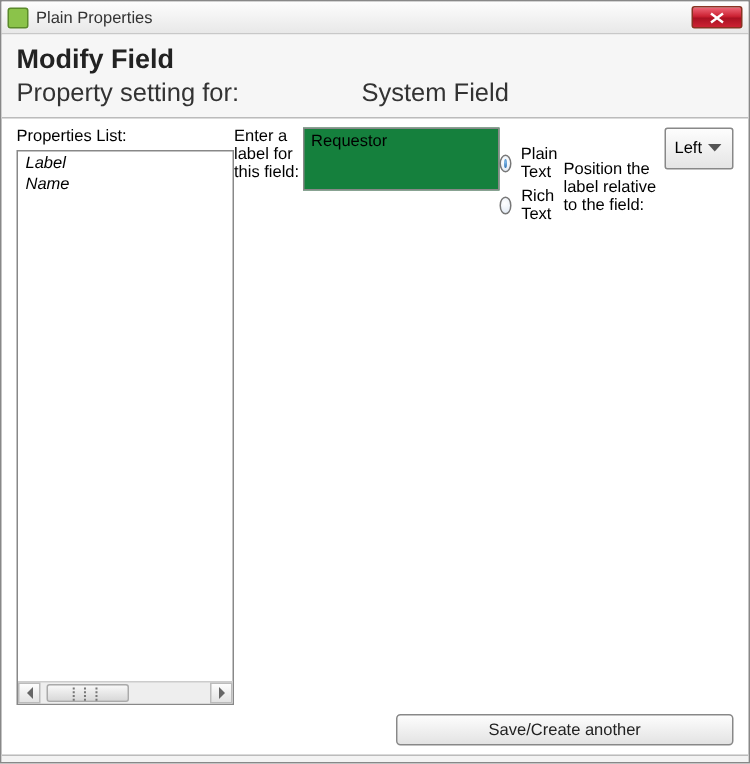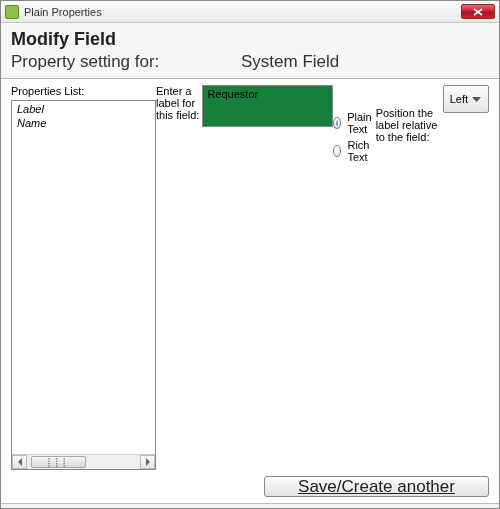--- a/index.html
+++ b/index.html
@@ -122,21 +122,21 @@
   .text-input {
     border: 1px solid #888;
     height: 42px;
     padding: 2px 4px;
     font-size: 11px;
     font-family: inherit;
     background:#15803d;
     width: 100%;
     resize: none;
   }
-  .radio-group { margin-top: 26px; }
+  .radio-group { margin-top: 12px; }
   .radio-row {
     display:flex; align-items:center; gap:6px;
     margin-bottom: 4px;
     font-size: 11px;
   }
   .radio {
     width: 12px; height: 12px;
     border: 1px solid #777;
     border-radius: 50%;
     background: radial-gradient(circle at 40% 35%, #fff, #dfe8f3);
@@ -171,24 +171,23 @@
   }
   .btn {
     height: 21px;
     min-width: 140px;
     border: 1px solid #888;
     border-radius: 3px;
     background: linear-gradient(to bottom, #fdfdfd, #e3e3e3);
     display:flex;
     align-items:center;
     justify-content:center;
-    font-size: 17px;
+    font-size: 11px;
     color:#222;
     padding: 0 8px;
-    text-decoration: underline;
   }
   .btn.disabled { color:#999; }
   .save-row .btn { width: 225px; }
   
   .footer {
     border-top: 1px solid #bbb;
     background: #f3f3f3;
     padding: 10px;
     display:flex;
     gap: 14px;

